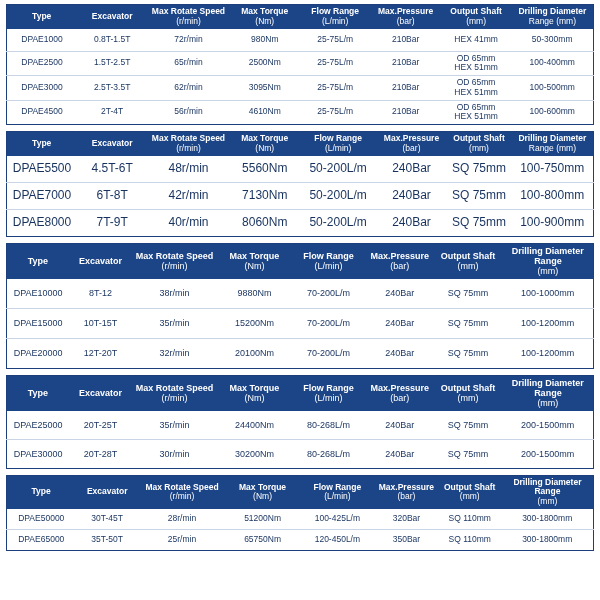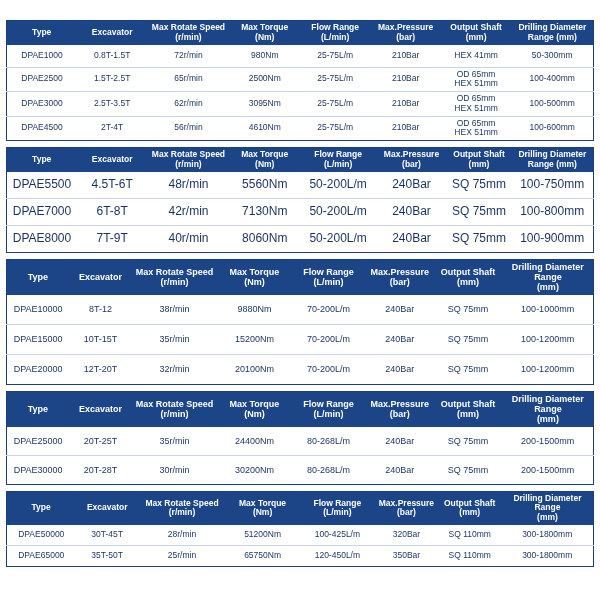--- a/index.html
+++ b/index.html
@@ -10,21 +10,21 @@
     width: 600px;
     height: 600px;
     background: #ffffff;
     font-family: "Liberation Sans", sans-serif;
     color: #1b2a4a;
   }
   .page {
     width: 600px;
     height: 600px;
     box-sizing: border-box;
-    padding: 20px 6px;
+    padding: 4px 6px;
     display: flex;
     flex-direction: column;
     gap: 6px;
     align-items: flex-end;
   }
   .spec-table {
     width: 100%;
     border-collapse: collapse;
     table-layout: fixed;
     border: 1px solid #1c3f7c;
@@ -37,21 +37,21 @@
     vertical-align: middle;
     padding: 2px 1px;
     line-height: 1.15;
     border-right: 1px solid #1c4587;
   }
   .spec-table thead th:last-child {
     border-right: none;
   }
   .spec-table thead th .sub {
     display: block;
-    font-weight: bold;
+    font-weight: normal;
   }
   .spec-table tbody td {
     text-align: center;
     vertical-align: middle;
     color: #17325e;
     background: #ffffff;
     border-top: 1px solid #c9d4e6;
     padding: 2px 1px;
     line-height: 1.15;
     white-space: pre-line;

